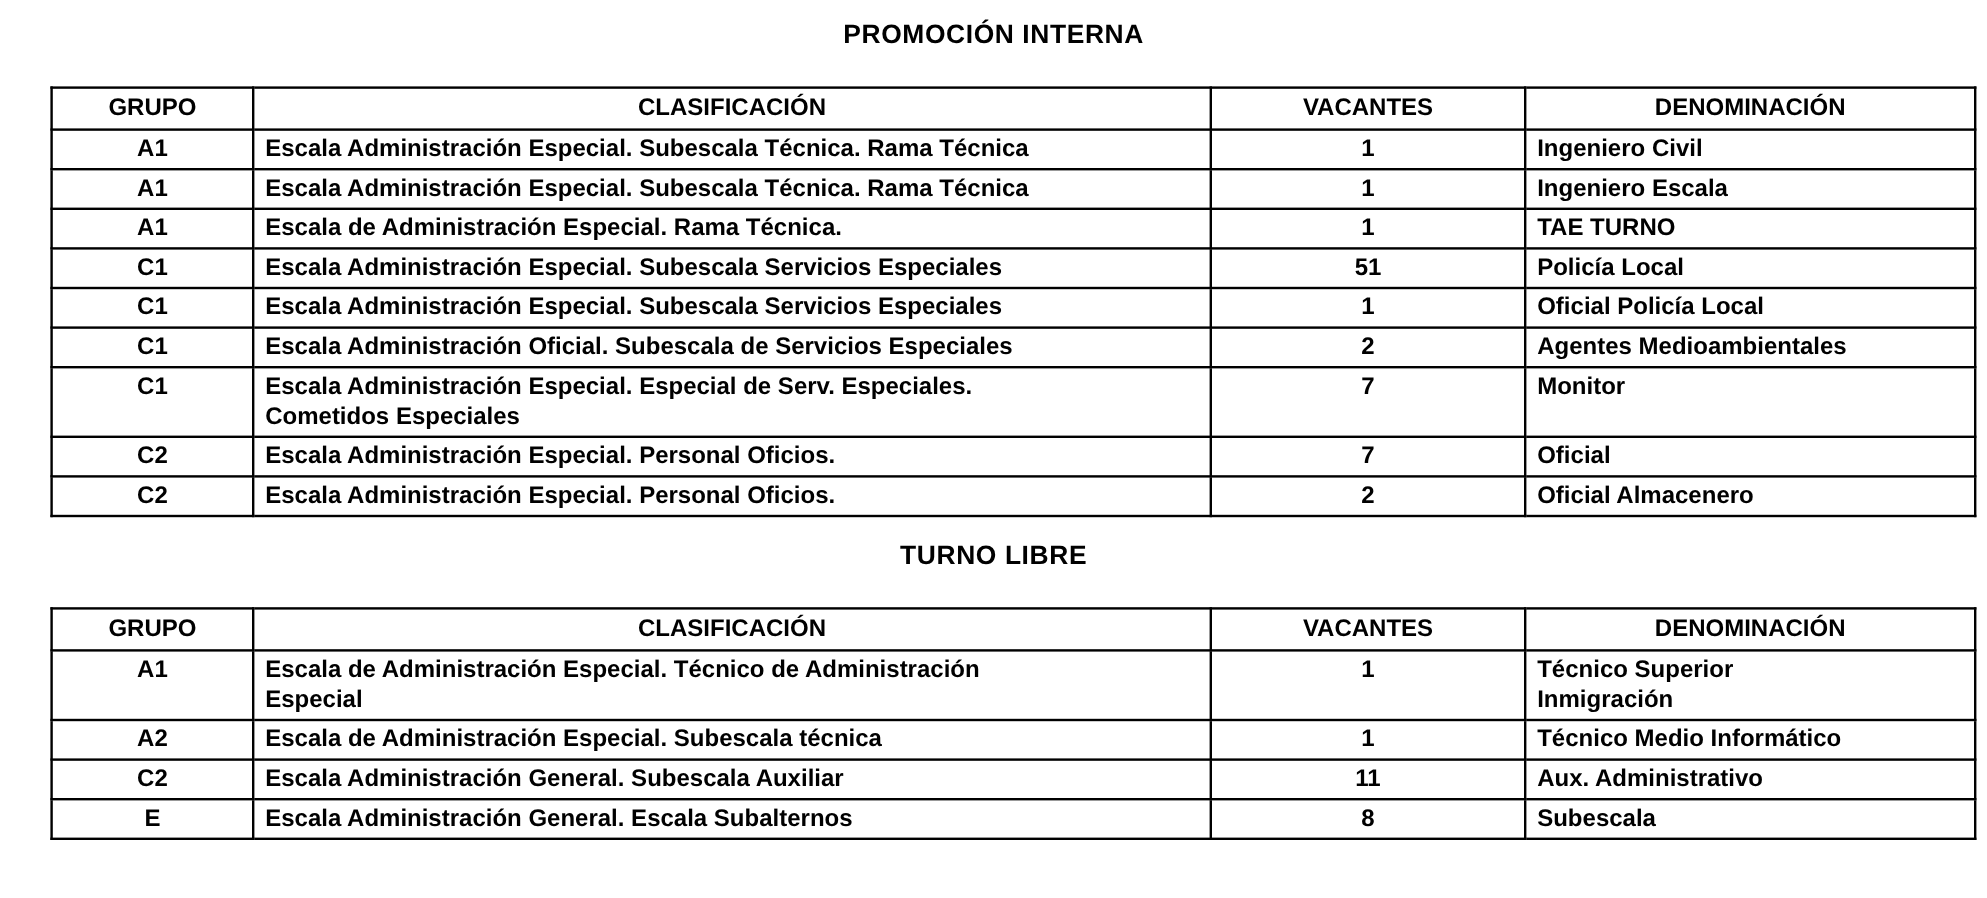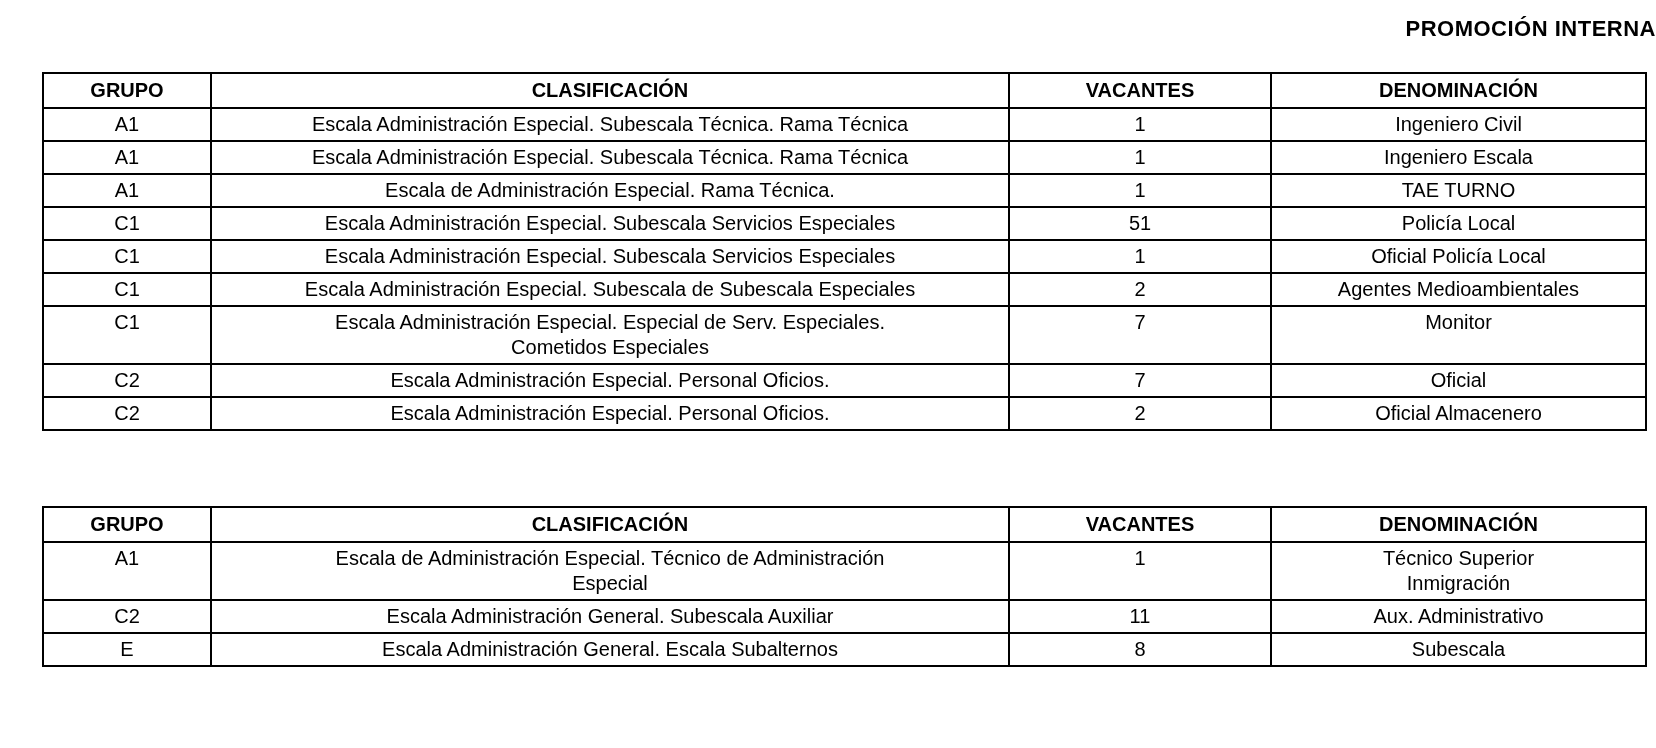--- a/index.html
+++ b/index.html
@@ -13,21 +13,21 @@
     position: relative;
     width: 1656px;
     height: 748px;
     background: #ffffff;
     overflow: hidden;
   }
   .section-title {
     position: absolute;
     left: 0;
     width: 1656px;
-    text-align: right;
+    text-align: center;
     font-weight: bold;
     font-size: 22px;
     letter-spacing: 0.5px;
     white-space: pre;
   }
   #title-1 { top: 16px; }
   #title-2 { top: 450px; }
 
   table.doc-table {
     position: absolute;
@@ -42,29 +42,30 @@
 
   table.doc-table th,
   table.doc-table td {
     border: 2px solid #000000;
     font-size: 20px;
     line-height: 25px;
     padding: 3px 9px;
     vertical-align: top;
     white-space: pre-line;
     overflow: hidden;
+    font-weight: bold;
   }
   table.doc-table th {
     text-align: center;
     font-weight: bold;
     padding-top: 4px;
     padding-bottom: 4px;
   }
   td.c-grupo, td.c-vacantes { text-align: center; }
-  td.c-clasificacion, td.c-denominacion { text-align: center; }
+  td.c-clasificacion, td.c-denominacion { text-align: left; }
 </style>
 </head>
 <body>
 
 <div class="page">
 
   <div class="section-title" id="title-1">PROMOCIÓN INTERNA</div>
 
   <table class="doc-table" id="table-1">
     <colgroup>
@@ -107,21 +108,21 @@
         <td class="c-denominacion">Policía Local</td>
       </tr>
       <tr>
         <td class="c-grupo">C1</td>
         <td class="c-clasificacion">Escala Administración Especial. Subescala Servicios Especiales</td>
         <td class="c-vacantes">1</td>
         <td class="c-denominacion">Oficial Policía Local</td>
       </tr>
       <tr>
         <td class="c-grupo">C1</td>
-        <td class="c-clasificacion">Escala Administración Especial. Subescala de Subescala Especiales</td>
+        <td class="c-clasificacion">Escala Administración Oficial. Subescala de Servicios Especiales</td>
         <td class="c-vacantes">2</td>
         <td class="c-denominacion">Agentes Medioambientales</td>
       </tr>
       <tr>
         <td class="c-grupo">C1</td>
         <td class="c-clasificacion">Escala Administración Especial. Especial de Serv. Especiales.
 Cometidos Especiales</td>
         <td class="c-vacantes">7</td>
         <td class="c-denominacion">Monitor</td>
       </tr>
@@ -133,20 +134,21 @@
       </tr>
       <tr>
         <td class="c-grupo">C2</td>
         <td class="c-clasificacion">Escala Administración Especial. Personal Oficios.</td>
         <td class="c-vacantes">2</td>
         <td class="c-denominacion">Oficial Almacenero</td>
       </tr>
     </tbody>
   </table>
 
+  <div class="section-title" id="title-2">TURNO LIBRE</div>
 
   <table class="doc-table" id="table-2">
     <colgroup>
       <col style="width:168px">
       <col style="width:798px">
       <col style="width:262px">
       <col style="width:375px">
     </colgroup>
     <thead>
       <tr>
@@ -159,20 +161,26 @@
     <tbody>
       <tr>
         <td class="c-grupo">A1</td>
         <td class="c-clasificacion">Escala de Administración Especial. Técnico de Administración
 Especial</td>
         <td class="c-vacantes">1</td>
         <td class="c-denominacion">Técnico Superior
 Inmigración</td>
       </tr>
       <tr>
+        <td class="c-grupo">A2</td>
+        <td class="c-clasificacion">Escala de Administración Especial. Subescala técnica</td>
+        <td class="c-vacantes">1</td>
+        <td class="c-denominacion">Técnico Medio Informático</td>
+      </tr>
+      <tr>
         <td class="c-grupo">C2</td>
         <td class="c-clasificacion">Escala Administración General. Subescala Auxiliar</td>
         <td class="c-vacantes">11</td>
         <td class="c-denominacion">Aux. Administrativo</td>
       </tr>
       <tr>
         <td class="c-grupo">E</td>
         <td class="c-clasificacion">Escala Administración General. Escala Subalternos</td>
         <td class="c-vacantes">8</td>
         <td class="c-denominacion">Subescala</td>

